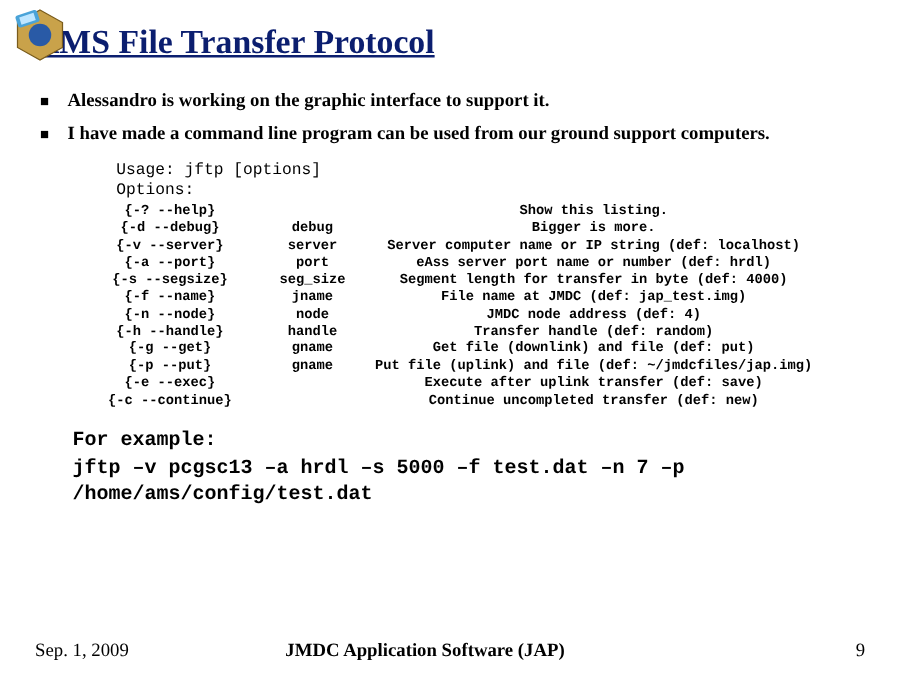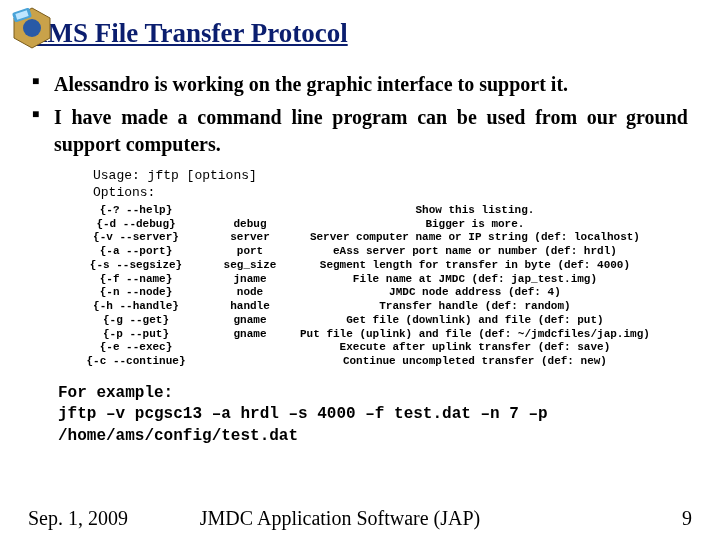--- a/index.html
+++ b/index.html
@@ -35,21 +35,21 @@
     margin: 10px 0 22px 0;
   }
   ul.bullets {
     list-style: none;
     margin: 0 0 10px 0;
     padding: 0 4px;
   }
   ul.bullets > li {
     position: relative;
     padding-left: 22px;
-    font-size: 20px;
+    font-size: 15px;
     font-weight: bold;
     line-height: 1.35;
     margin-bottom: 6px;
     text-align: justify;
   }
   ul.bullets > li::before {
     content: "■";
     position: absolute;
     left: 0;
     top: 2px;
@@ -81,26 +81,26 @@
     font-weight: bold;
     line-height: 1.35;
   }
   .footer {
     position: absolute;
     bottom: 10px;
     left: 0;
     width: 720px;
     box-sizing: border-box;
     padding: 0 28px;
-    font-size: 20px;
+    font-size: 15px;
     font-family: "Times New Roman", serif;
     display: flex;
     justify-content: space-between;
   }
-  .footer .mid { position: absolute; left: 0; width: 680px; text-align: center; }
+  .footer .mid { position: absolute; left: 0; width: 680px; text-align: center; font-weight: bold; }
   .footer .left, .footer .right { position: relative; z-index: 1; }
 </style>
 </head>
 <body>
 
 <div class="slide">
 
   <svg class="logo" viewBox="0 0 44 44">
     <polygon points="22,2 40,12 40,32 22,42 4,32 4,12" fill="#c9a24a" stroke="#7a5c1c" stroke-width="1"></polygon>
     <circle cx="22" cy="22" r="9" fill="#295aa6"></circle>
@@ -179,21 +179,21 @@
             <td class="c1">{-c --continue}</td>
             <td class="c2"></td>
             <td>Continue uncompleted transfer (def: new)</td>
           </tr>
         </tbody>
     </table>
   </div>
 
   <div class="example">
     <div>For example:</div>
-    <div>jftp –v pcgsc13 –a hrdl –s 4000 –f test.dat –n 7 –p /home/ams/config/test.dat</div>
+    <div>jftp –v pcgsc13 –a hrdl –s 5000 –f test.dat –n 7 –p /home/ams/config/test.dat</div>
   </div>
 
   <div class="footer">
     <span class="left">Sep. 1, 2009</span>
     <span class="mid">JMDC Application Software (JAP)</span>
     <span class="right">9</span>
   </div>
 
 </div>
 

